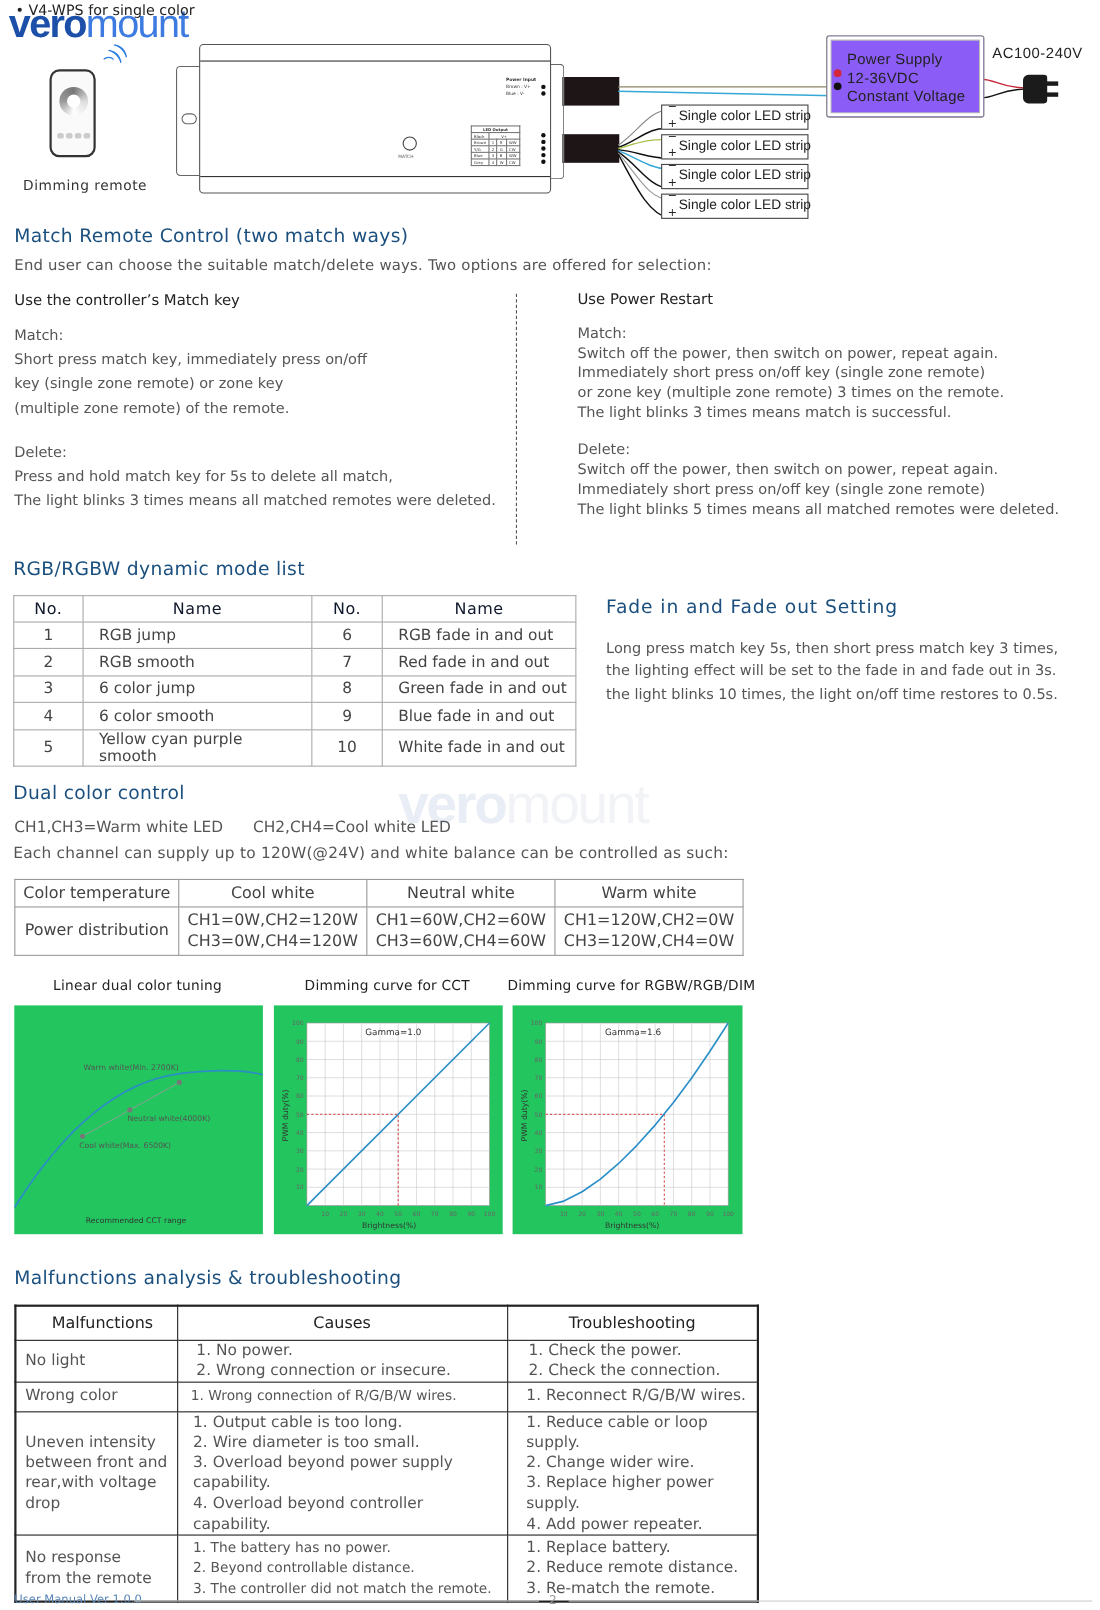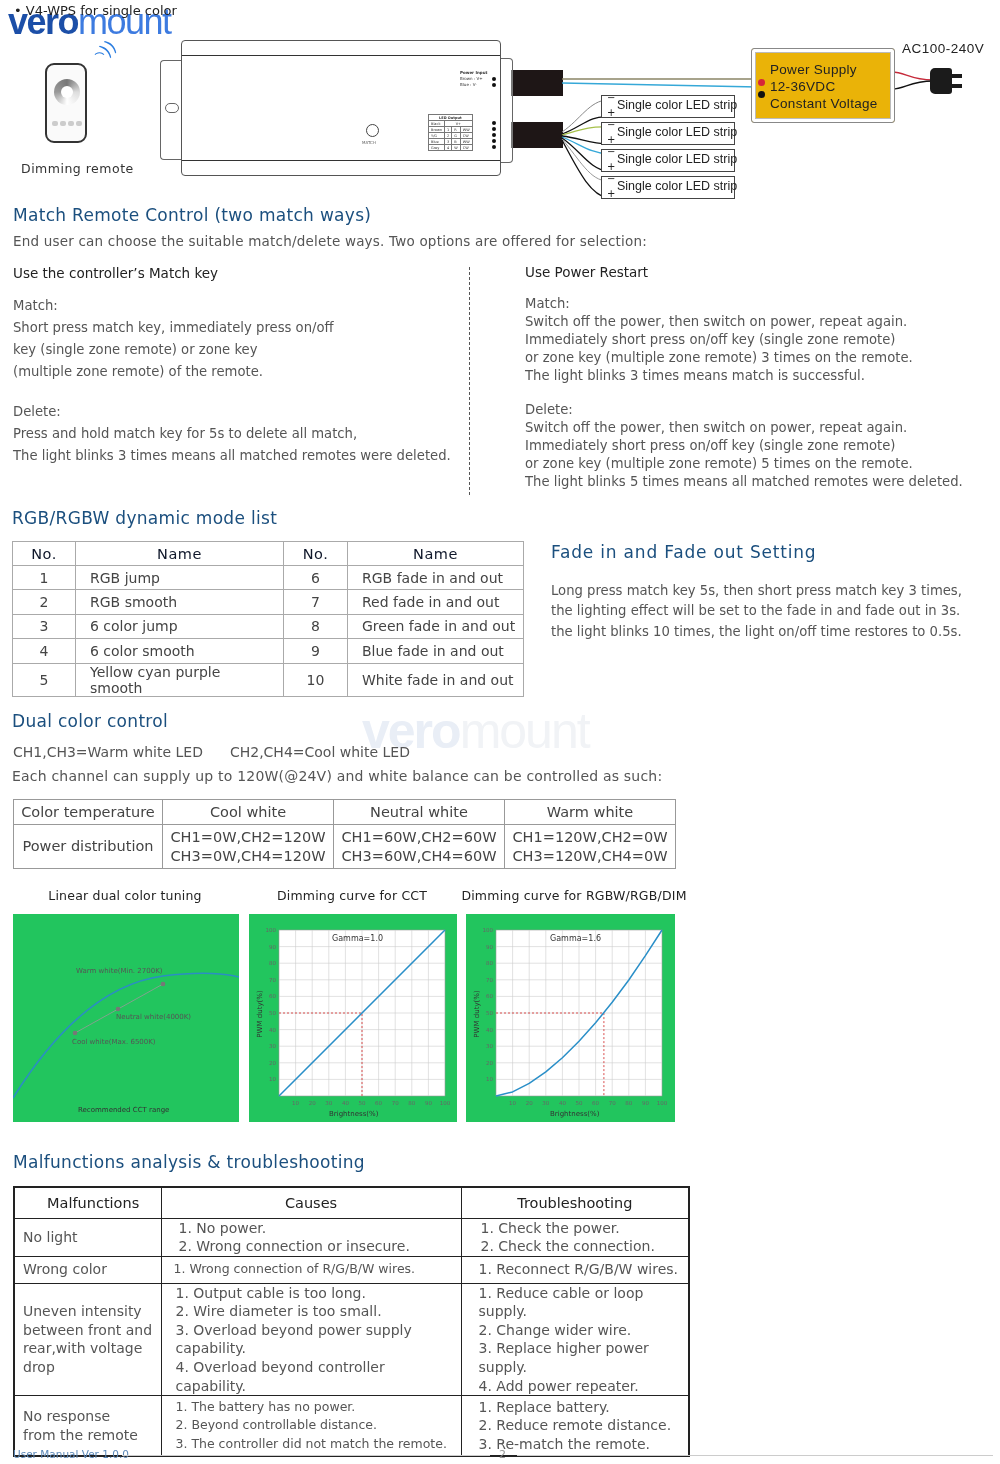--- a/index.html
+++ b/index.html
@@ -36,21 +36,21 @@
   .ctrl table { position: absolute; left: 246px; top: 73px; border-collapse: collapse; font-size: 3.5px; color: #333; }
   .ctrl td { border: 0.5px solid #777; padding: 0 2px; height: 6px; }
   .plug-block { left: 511px; width: 52px; height: 26px; background: #1e1616; border-left: 2px solid #777; }
   .ctrl-right-tab { left: 499px; top: 58px; width: 14px; height: 105px; border: 1.5px solid #666; border-left: none; border-radius: 0 4px 4px 0; }
 
   .strip { left: 601px; width: 134px; height: 23px; border: 1.2px solid #444; background: #fff; }
   .strip .lbl { position: absolute; left: 15px; top: 2px; font-size: 12.5px; color: #222; font-family: "Liberation Sans", sans-serif; white-space: nowrap; }
   .strip .mn { position: absolute; left: 5px; top: -4px; font-size: 10px; color: #222; }
   .strip .pl { position: absolute; left: 5px; top: 11px; font-size: 10px; color: #222; }
 
-  .psu { left: 751px; top: 48px; width: 144px; height: 75px; border: 1.5px solid #888; border-radius: 3px; background: #eab308; box-shadow: inset 0 0 0 3px #fff, inset 0 0 0 4px #bbb; }
+  .psu { left: 751px; top: 32px; width: 144px; height: 75px; border: 1.5px solid #888; border-radius: 3px; background: #8b5cf6; box-shadow: inset 0 0 0 3px #fff, inset 0 0 0 4px #bbb; }
   .psu .t { position: absolute; left: 18px; top: 12px; font-size: 13.5px; color: #222; line-height: 17px; font-family: "Liberation Sans", sans-serif; letter-spacing: 0.3px; }
   .psu .red { position: absolute; left: 6px; top: 30px; width: 7px; height: 7px; border-radius: 50%; background: #d6263a; }
   .psu .blk { position: absolute; left: 6px; top: 42px; width: 7px; height: 7px; border-radius: 50%; background: #111; }
   .ac { left: 902px; top: 41px; font-size: 13.5px; color: #222; font-family: "Liberation Sans", sans-serif; letter-spacing: 0.5px; }
   .plug { left: 930px; top: 68px; width: 22px; height: 26px; background: #1b1b1b; border-radius: 5px 3px 3px 5px; }
   .plug::before, .plug::after { content: ""; position: absolute; right: -10px; width: 12px; height: 4px; background: #1b1b1b; }
   .plug::before { top: 6px; } .plug::after { top: 16px; }
 
   
   .divider { left: 469px; top: 267px; height: 228px; border-left: 1.5px dashed #555; }
@@ -243,21 +243,20 @@
   <div>Match:</div>
   <div>Switch off the power, then switch on power, repeat again.</div>
   <div>Immediately short press on/off key (single zone remote)</div>
   <div>or zone key (multiple zone remote) 3 times on the remote.</div>
   <div>The light blinks 3 times means match is successful.</div>
 </div>
 <div class="abs body-txt" style="left:525px;top:401px;">
   <div>Delete:</div>
   <div>Switch off the power, then switch on power, repeat again.</div>
   <div>Immediately short press on/off key (single zone remote)</div>
-  <div>or zone key (multiple zone remote) 5 times on the remote.</div>
   <div>The light blinks 5 times means all matched remotes were deleted.</div>
 </div>
 
 <h2 class="abs h-blue" style="left:12px;top:508px;">RGB/RGBW dynamic mode list</h2>
 <table class="abs grid mode">
   <colgroup>
       <col style="width:63px">
       <col style="width:208px">
       <col style="width:64px">
       <col>

